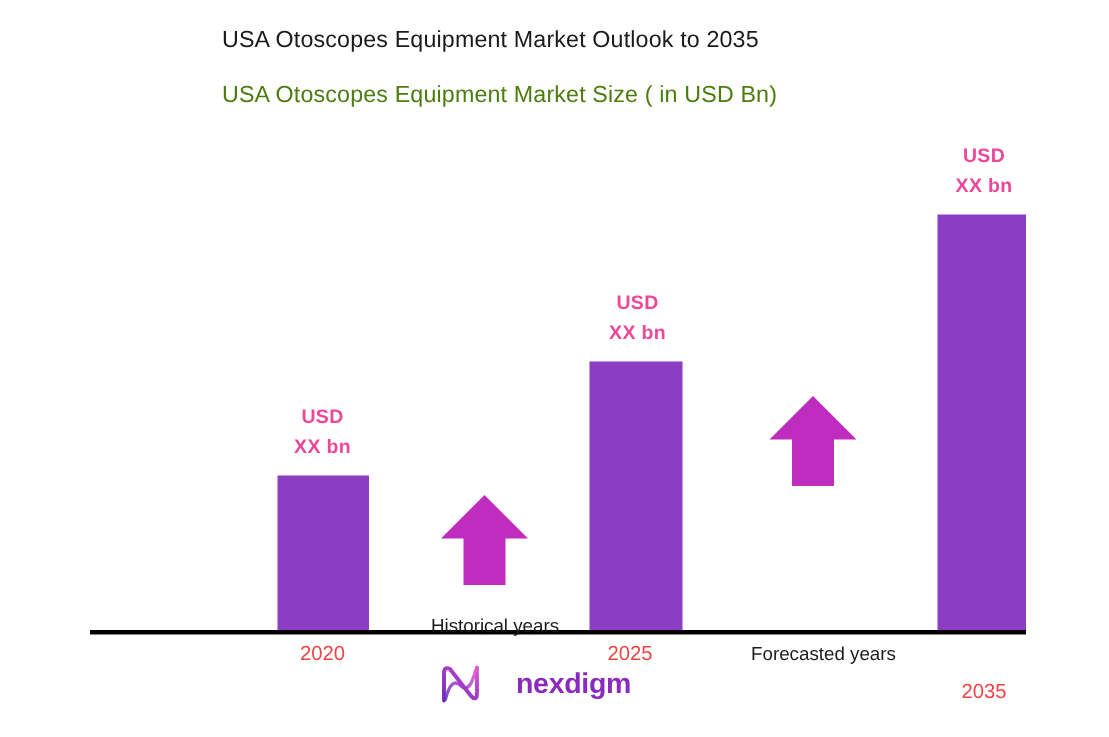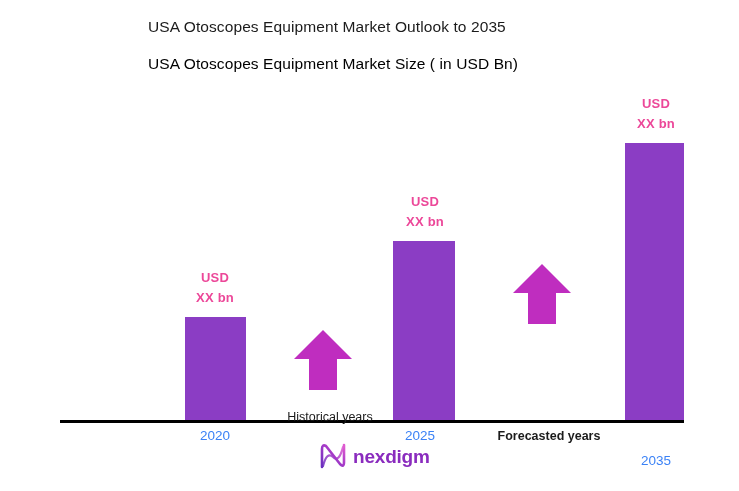--- a/index.html
+++ b/index.html
@@ -29,21 +29,21 @@
   }
   .title-line-1 {
     font-size: 15.5px;
     color: #1b1b1b;
     letter-spacing: 0.1px;
     line-height: 1.2;
     white-space: nowrap;
   }
   .title-line-2 {
     font-size: 15.5px;
-    color: #000000;
+    color: #4d7c0f;
     letter-spacing: 0.1px;
     line-height: 1.2;
     margin-top: 18px;
     white-space: nowrap;
   }
 
   
   .plot {
     position: absolute;
     left: 0;
@@ -87,42 +87,42 @@
   .arrow {
     position: absolute;
   }
   .arrow-1 { left: 292px; top: 328px; width: 62px; height: 64px; }
   .arrow-2 { left: 511px; top: 262px; width: 62px; height: 64px; }
 
   
   .cat-label {
     position: absolute;
     font-size: 13.5px;
-    color: #3b82f6;
+    color: #ef4444;
     text-align: center;
     white-space: nowrap;
   }
   .cat-label.small {
     font-size: 12.5px;
     color: #1b1b1b;
   }
   .cat-2020 { left: 155px; top: 428px; width: 120px; }
   .cat-hist { left: 240px; top: 410px; width: 180px; }
   .cat-2025 { left: 360px; top: 428px; width: 120px; }
-  .cat-fore { left: 459px; top: 429px; width: 180px; font-weight: bold; }
+  .cat-fore { left: 459px; top: 429px; width: 180px; }
   .cat-2035 { left: 596px; top: 428px; width: 120px; margin-top: 25px; }
 
   
   .logo {
     position: absolute;
-    left: 318px;
+    left: 292px;
     top: 442px;
     display: flex;
     align-items: center;
-    gap: 5px;
+    gap: 22px;
   }
   .logo-mark {
     width: 30px;
     height: 28px;
     display: block;
   }
   .logo-text {
     font-size: 19px;
     font-weight: bold;
     color: #8A2BBE;

